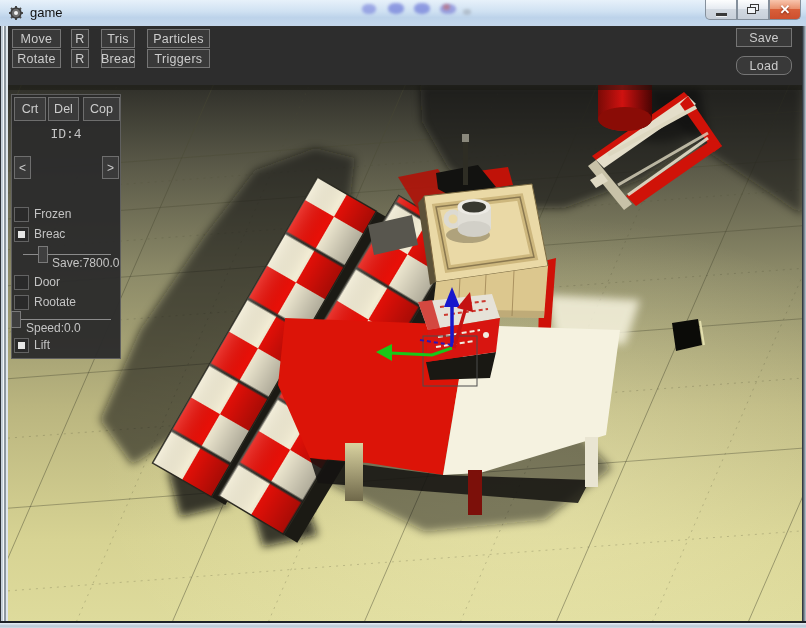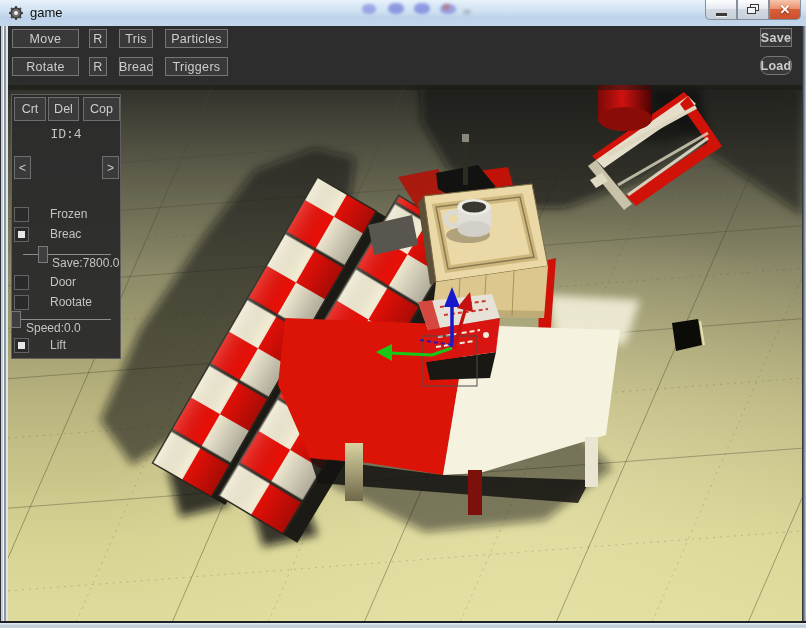--- a/index.html
+++ b/index.html
@@ -32,47 +32,47 @@
     background:linear-gradient(90deg,#2e3238 0 1px,#c4cfd8 1px 3px,#f3f6f9 3px 4px,#8d979f 4px 6px,#dde5eb 6px 8px);}
   .frame-right{position:absolute;left:802px;top:26px;width:4px;height:595px;
     background:linear-gradient(90deg,#1f2328,#8e9ca8 70%,#c2ccd4);}
   .frame-bottom{position:absolute;left:0;top:621px;width:806px;height:7px;
     border-top:2px solid #1d2126;
     background:linear-gradient(#e9eff5,#b9c8d6 60%,#cfdae4);}
 
   
   .toolbar{position:absolute;left:8px;top:26px;width:794px;height:59px;background:#2d2d2d;}
   .tb-row{position:absolute;left:4px;height:19px;display:flex;}
-  .tb-row.r1{top:3px;} .tb-row.r2{top:31px;}
+  .tb-row.r1{top:3px;} .tb-row.r2{top:23px;}
   .btn{height:19px;border:1px solid #757575;background:#393939;color:#cdcdcd;
     font-size:12.5px;display:flex;align-items:center;justify-content:center;
     letter-spacing:.3px;cursor:default;}
-  .w-move{width:67px;margin-right:10px;}
+  .w-move{width:49px;margin-right:10px;}
   .w-r{width:18px;margin-right:12px;}
   .w-light{width:34px;margin-right:12px;}
   .w-part{width:63px;}
   .stats{position:absolute;left:347px;top:2px;color:#c8c8c8;font-size:12.5px;line-height:15px;letter-spacing:.3px;}
-  .file-btn{position:absolute;right:10px;width:32px;font-weight:bold;}
+  .file-btn{position:absolute;right:10px;width:56px;}
   .file-btn.save{top:2px;} .file-btn.load{top:30px;border-radius:8px;}
 
   
   .viewport{position:absolute;left:8px;top:85px;width:794px;height:536px;overflow:hidden;}
   .viewport svg{display:block;}
 
   
   .panel{position:absolute;left:3px;top:9px;width:110px;height:265px;
     background:rgba(44,44,44,.96);border:1px solid #5f5f5f;color:#c4c4c4;font-size:12px;}
   .p-btn{position:absolute;top:2px;height:24px;border:1px solid #6e6e6e;background:#3a3a3a;
     color:#cdcdcd;font-size:12.5px;display:flex;align-items:center;justify-content:center;}
   .p-crt{left:2px;width:32px;} .p-del{left:36px;width:31px;} .p-cop{left:71px;width:37px;}
   .p-id{position:absolute;left:0;top:32px;width:100%;text-align:center;font-size:13px;font-family:Liberation Mono, monospace;}
   .nav-btn{position:absolute;top:61px;width:17px;height:23px;border:1px solid #6e6e6e;
     background:#3a3a3a;color:#cdcdcd;font-size:12px;display:flex;align-items:center;justify-content:center;}
   .nav-prev{left:2px;} .nav-next{left:90px;}
-  .chk-row{position:absolute;left:2px;height:16px;display:flex;align-items:center;gap:16px;}
+  .chk-row{position:absolute;left:2px;height:16px;display:flex;align-items:center;}
   .chk{width:15px;height:15px;border:1px solid #636363;background:#2a2a2a;position:relative;flex:none;}
   .chk.checked::after{content:"";position:absolute;left:3px;top:3px;width:7px;height:7px;background:#e6e6e6;}
   .chk-label{margin-left:5px;white-space:nowrap;}
   .slider-track{position:absolute;height:1px;background:#8b8b8b;}
   .slider-handle{position:absolute;width:10px;height:17px;background:#3f3f3f;border:1px solid #7a7a7a;}
   .slider-label{position:absolute;white-space:nowrap;font-size:12px;}
 </style>
 </head>
 <body>
 

